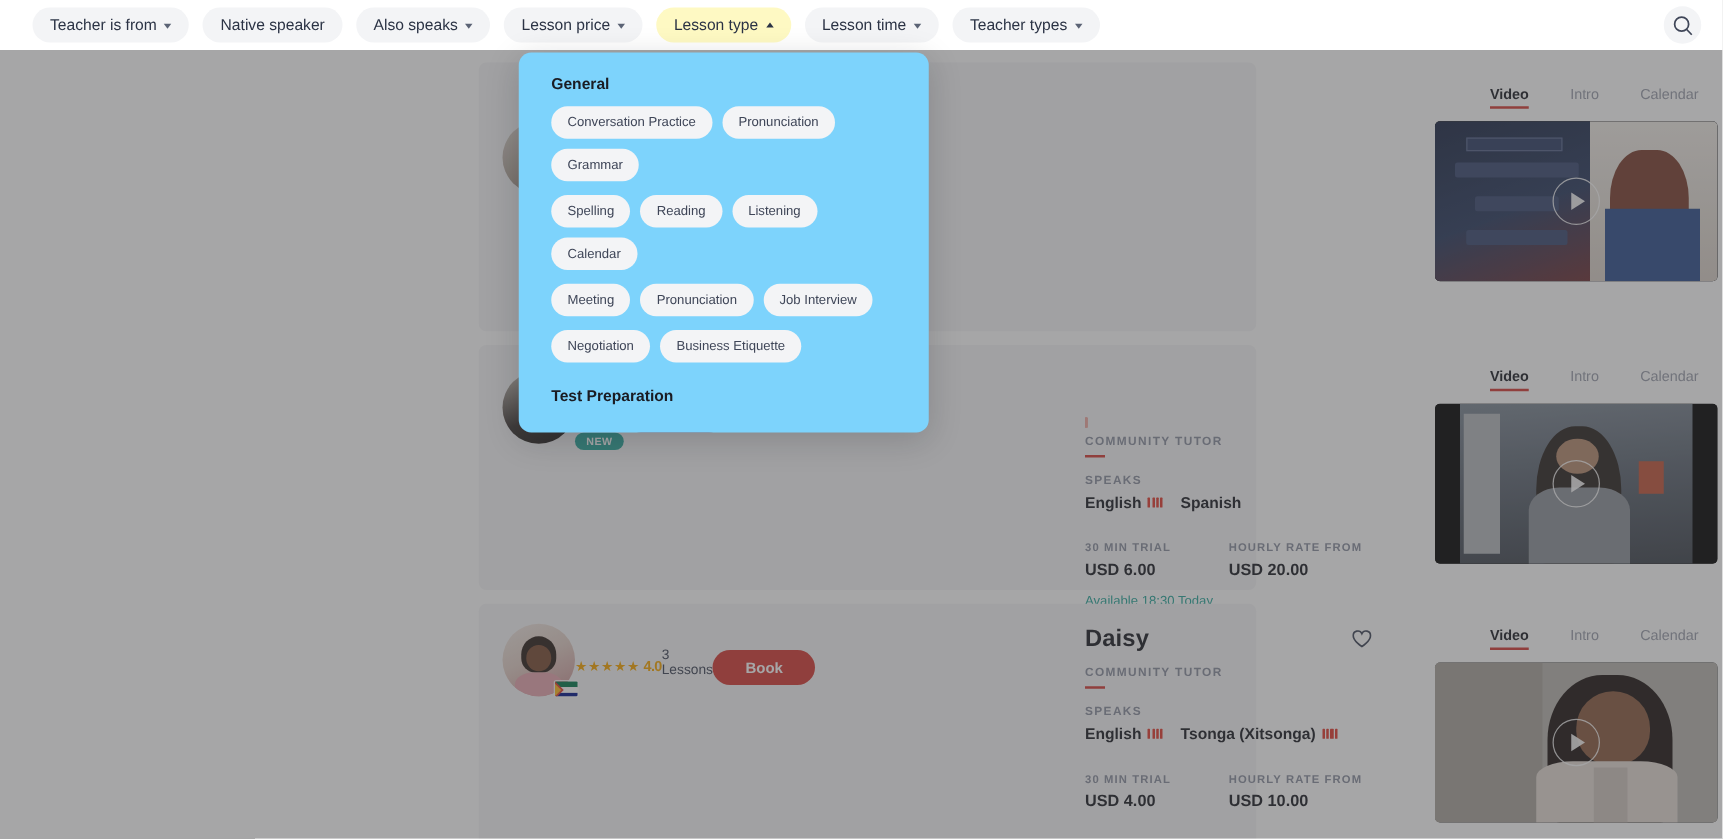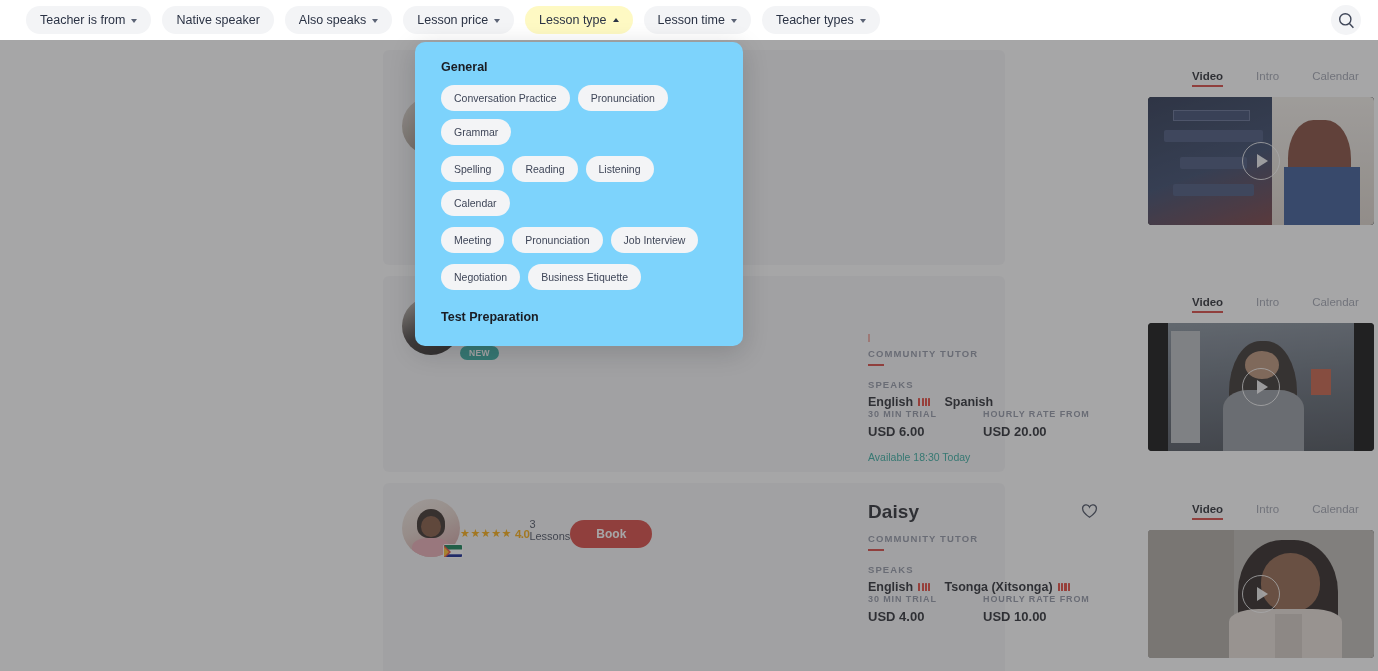--- a/index.html
+++ b/index.html
@@ -115,21 +115,21 @@
   .info-col { position: absolute; left: 485px; top: 18px; width: 230px; }
   .tname { font-size: 19px; font-weight: 700; color: #1a1c23; letter-spacing: .1px; }
   .role { margin-top: 10px; font-size: 9.5px; letter-spacing: 1.1px; color: #8b90a0; font-weight: 600; }
   .redline { margin-top: 5px; width: 16px; height: 2.2px; background: #d53b34; }
   .speaks-lbl { margin-top: 13px; font-size: 9.5px; letter-spacing: 1.1px; color: #8b90a0; font-weight: 600; }
   .speaks-row { margin-top: 5px; display: flex; align-items: baseline; gap: 5px; white-space: nowrap; }
   .lang { font-size: 12.5px; color: #1a1c23; font-weight: 700; }
   .bars { display: inline-flex; gap: 1.2px; align-items: flex-end; margin-right: 9px; }
   .bar { width: 2.2px; height: 8px; background: #e23b2e; border-radius: .5px; }
   .bar.dim { background: #f0a9a2; }
-  .price-row { margin-top: 0; display: flex; }
+  .price-row { margin-top: 24px; display: flex; }
   .price-cell { width: 126px; }
   .price-lbl { font-size: 9px; letter-spacing: .9px; color: #8b90a0; font-weight: 600; white-space: nowrap; }
   .price-val { margin-top: 5px; font-size: 13px; color: #1a1c23; font-weight: 700; }
   .avail { margin-top: 12px; font-size: 10.5px; color: #2aa79b; }
   .heart { position: absolute; right: 0; top: 2px; cursor: pointer; }
 
   
   .vid-col { position: absolute; left: 765px; top: 18px; width: 226px; }
   .vtabs { display: flex; gap: 33px; align-items: center; padding-left: 44px; height: 20px; }
   .vtab { font-size: 11.5px; color: #9a9eab; cursor: pointer; position: relative; padding-bottom: 5px; }

